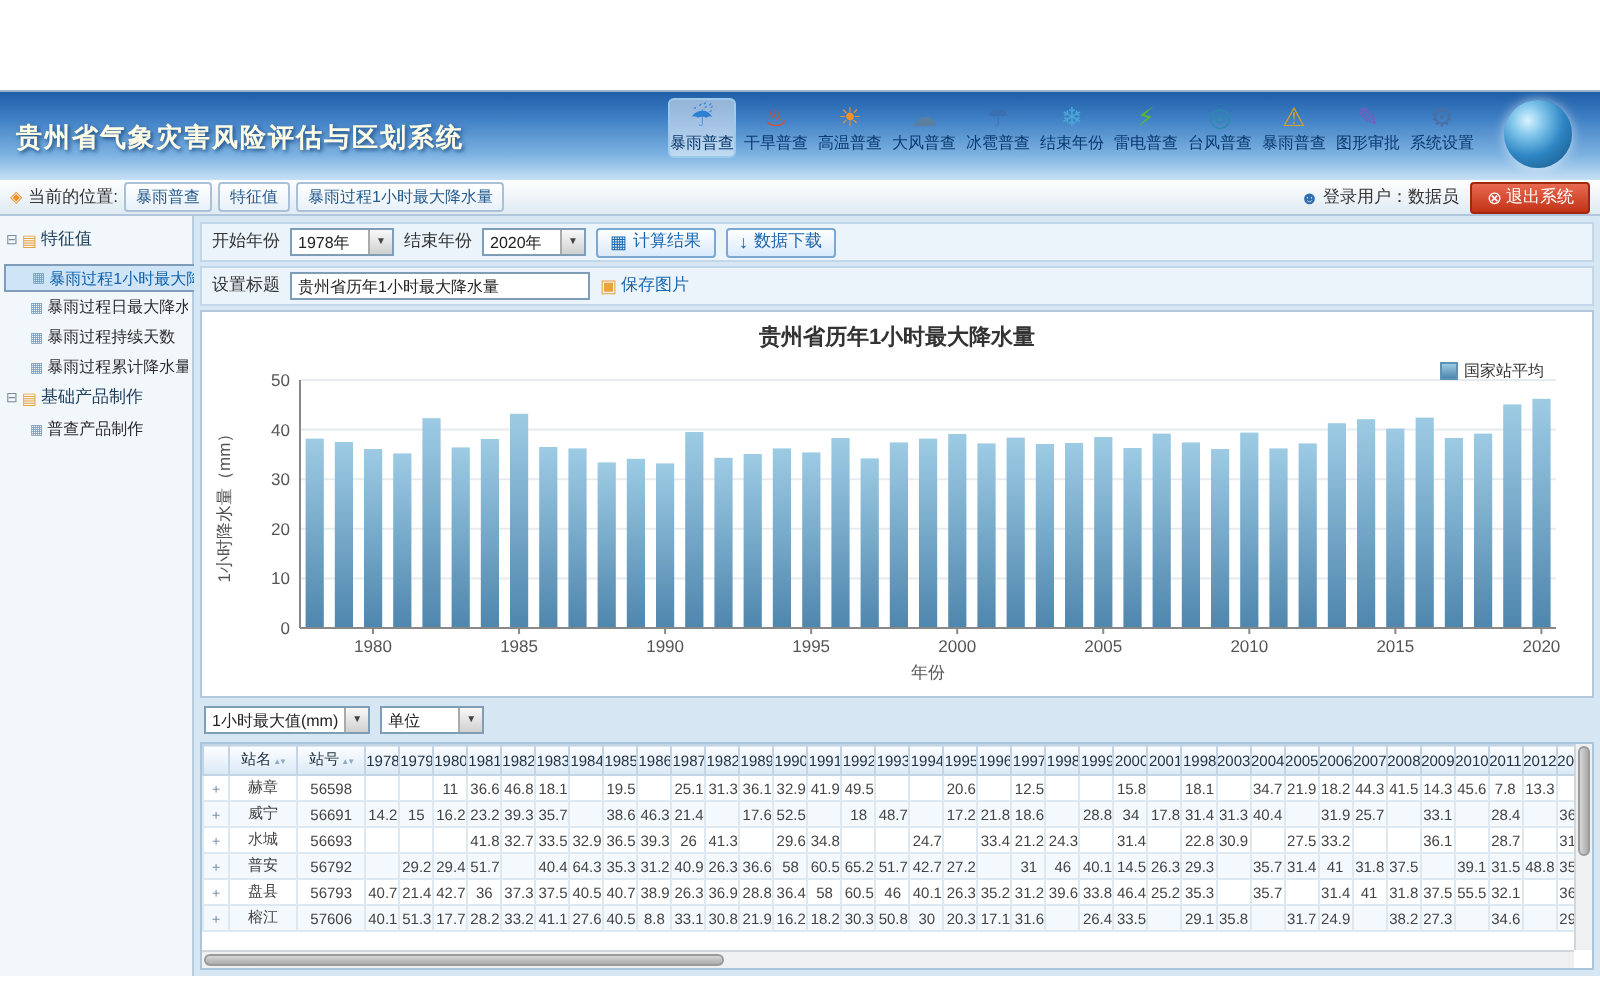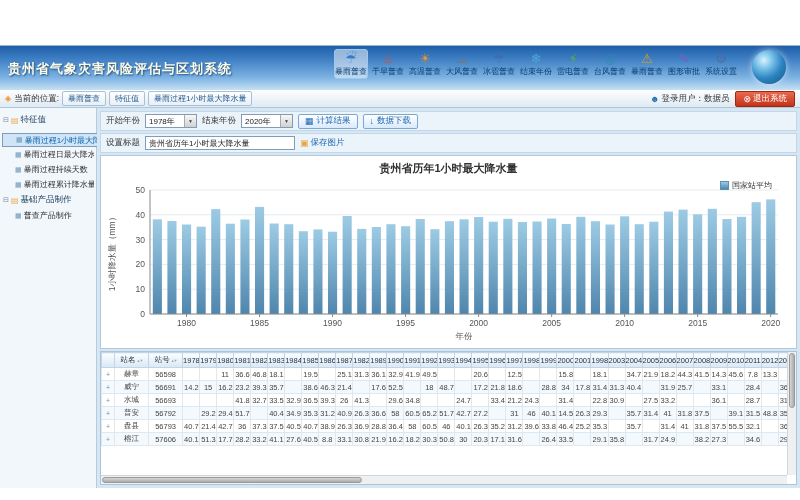--- a/index.html
+++ b/index.html
@@ -296,20 +296,30 @@
             <rect x="662.2" y="23.4" width="9.1" height="114.6" fill="url(#barGrad)"></rect>
             <line x1="666.6976744186047" y1="138" x2="666.6976744186047" y2="141" stroke="#888"></line>
             <text x="666.6976744186047" y="150" text-anchor="middle" font-size="8.5" fill="#555">2020</text>
             <line x1="46" y1="14" x2="46" y2="138" stroke="#888"></line>
             <line x1="46" y1="138" x2="674" y2="138" stroke="#888"></line>
             <text x="360" y="163" text-anchor="middle" font-size="8.5" fill="#555">年份</text>
             <text transform="translate(11,76) rotate(-90)" text-anchor="middle" font-size="8.5" fill="#555">1小时降水量（mm）</text>
           </svg>
       </div>
 
+      <div class="ctrl-row">
+        <span class="sel">
+          <span class="txt">1小时最大值(mm)</span>
+          <span class="arr">▼</span>
+        </span>
+        <span class="sel">
+          <span class="txt">单位</span>
+          <span class="arr">▼</span>
+        </span>
+      </div>
 
       <div class="grid-wrap">
         <table class="grid">
           <thead>
               <tr>
                 <th style="width:13px"></th>
                 <th style="width:34px">站名<span class="sort">▲▼</span></th>
                 <th style="width:34px">站号<span class="sort">▲▼</span></th>
                 <th style="width:17px">1978</th>
                 <th style="width:17px">1979</th>
@@ -480,21 +490,21 @@
               <tr>
                 <td><span class="plus">+</span></td>
                 <td>普安</td>
                 <td>56792</td>
                 <td></td>
                 <td>29.2</td>
                 <td>29.4</td>
                 <td>51.7</td>
                 <td></td>
                 <td>40.4</td>
-                <td>34.9</td>
+                <td>64.3</td>
                 <td>35.3</td>
                 <td>31.2</td>
                 <td>40.9</td>
                 <td>26.3</td>
                 <td>36.6</td>
                 <td>58</td>
                 <td>60.5</td>
                 <td>65.2</td>
                 <td>51.7</td>
                 <td>42.7</td>

